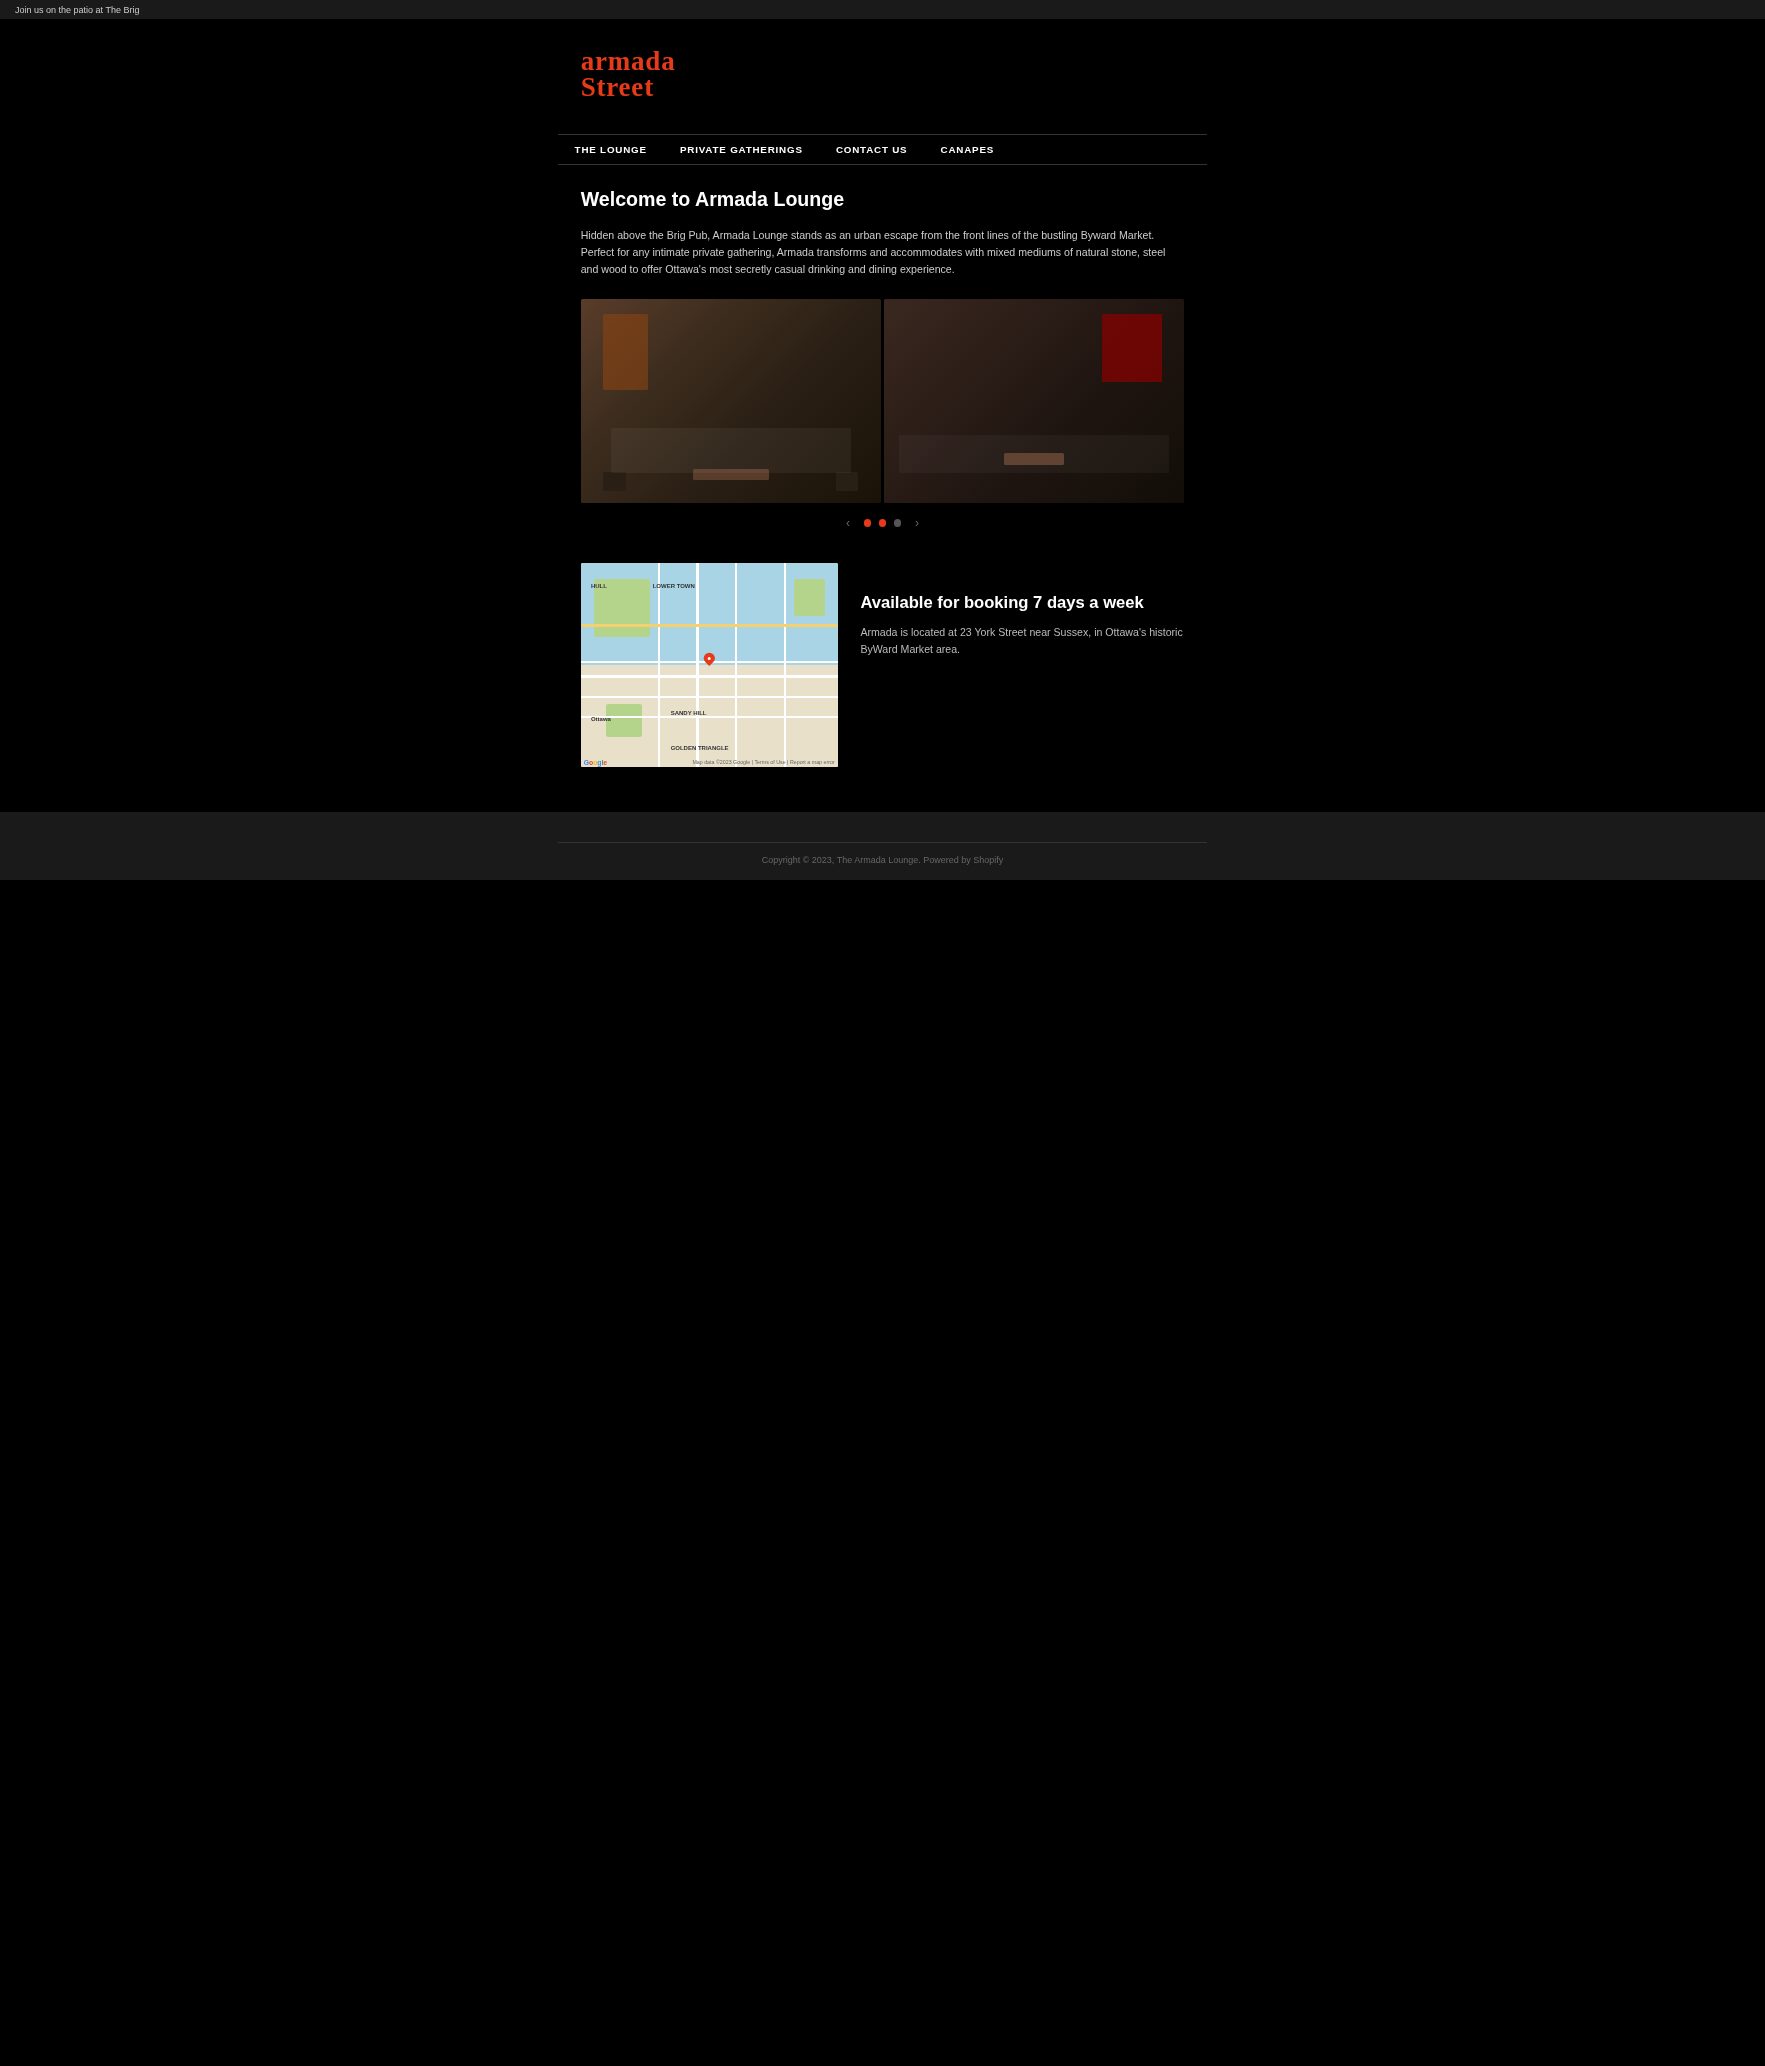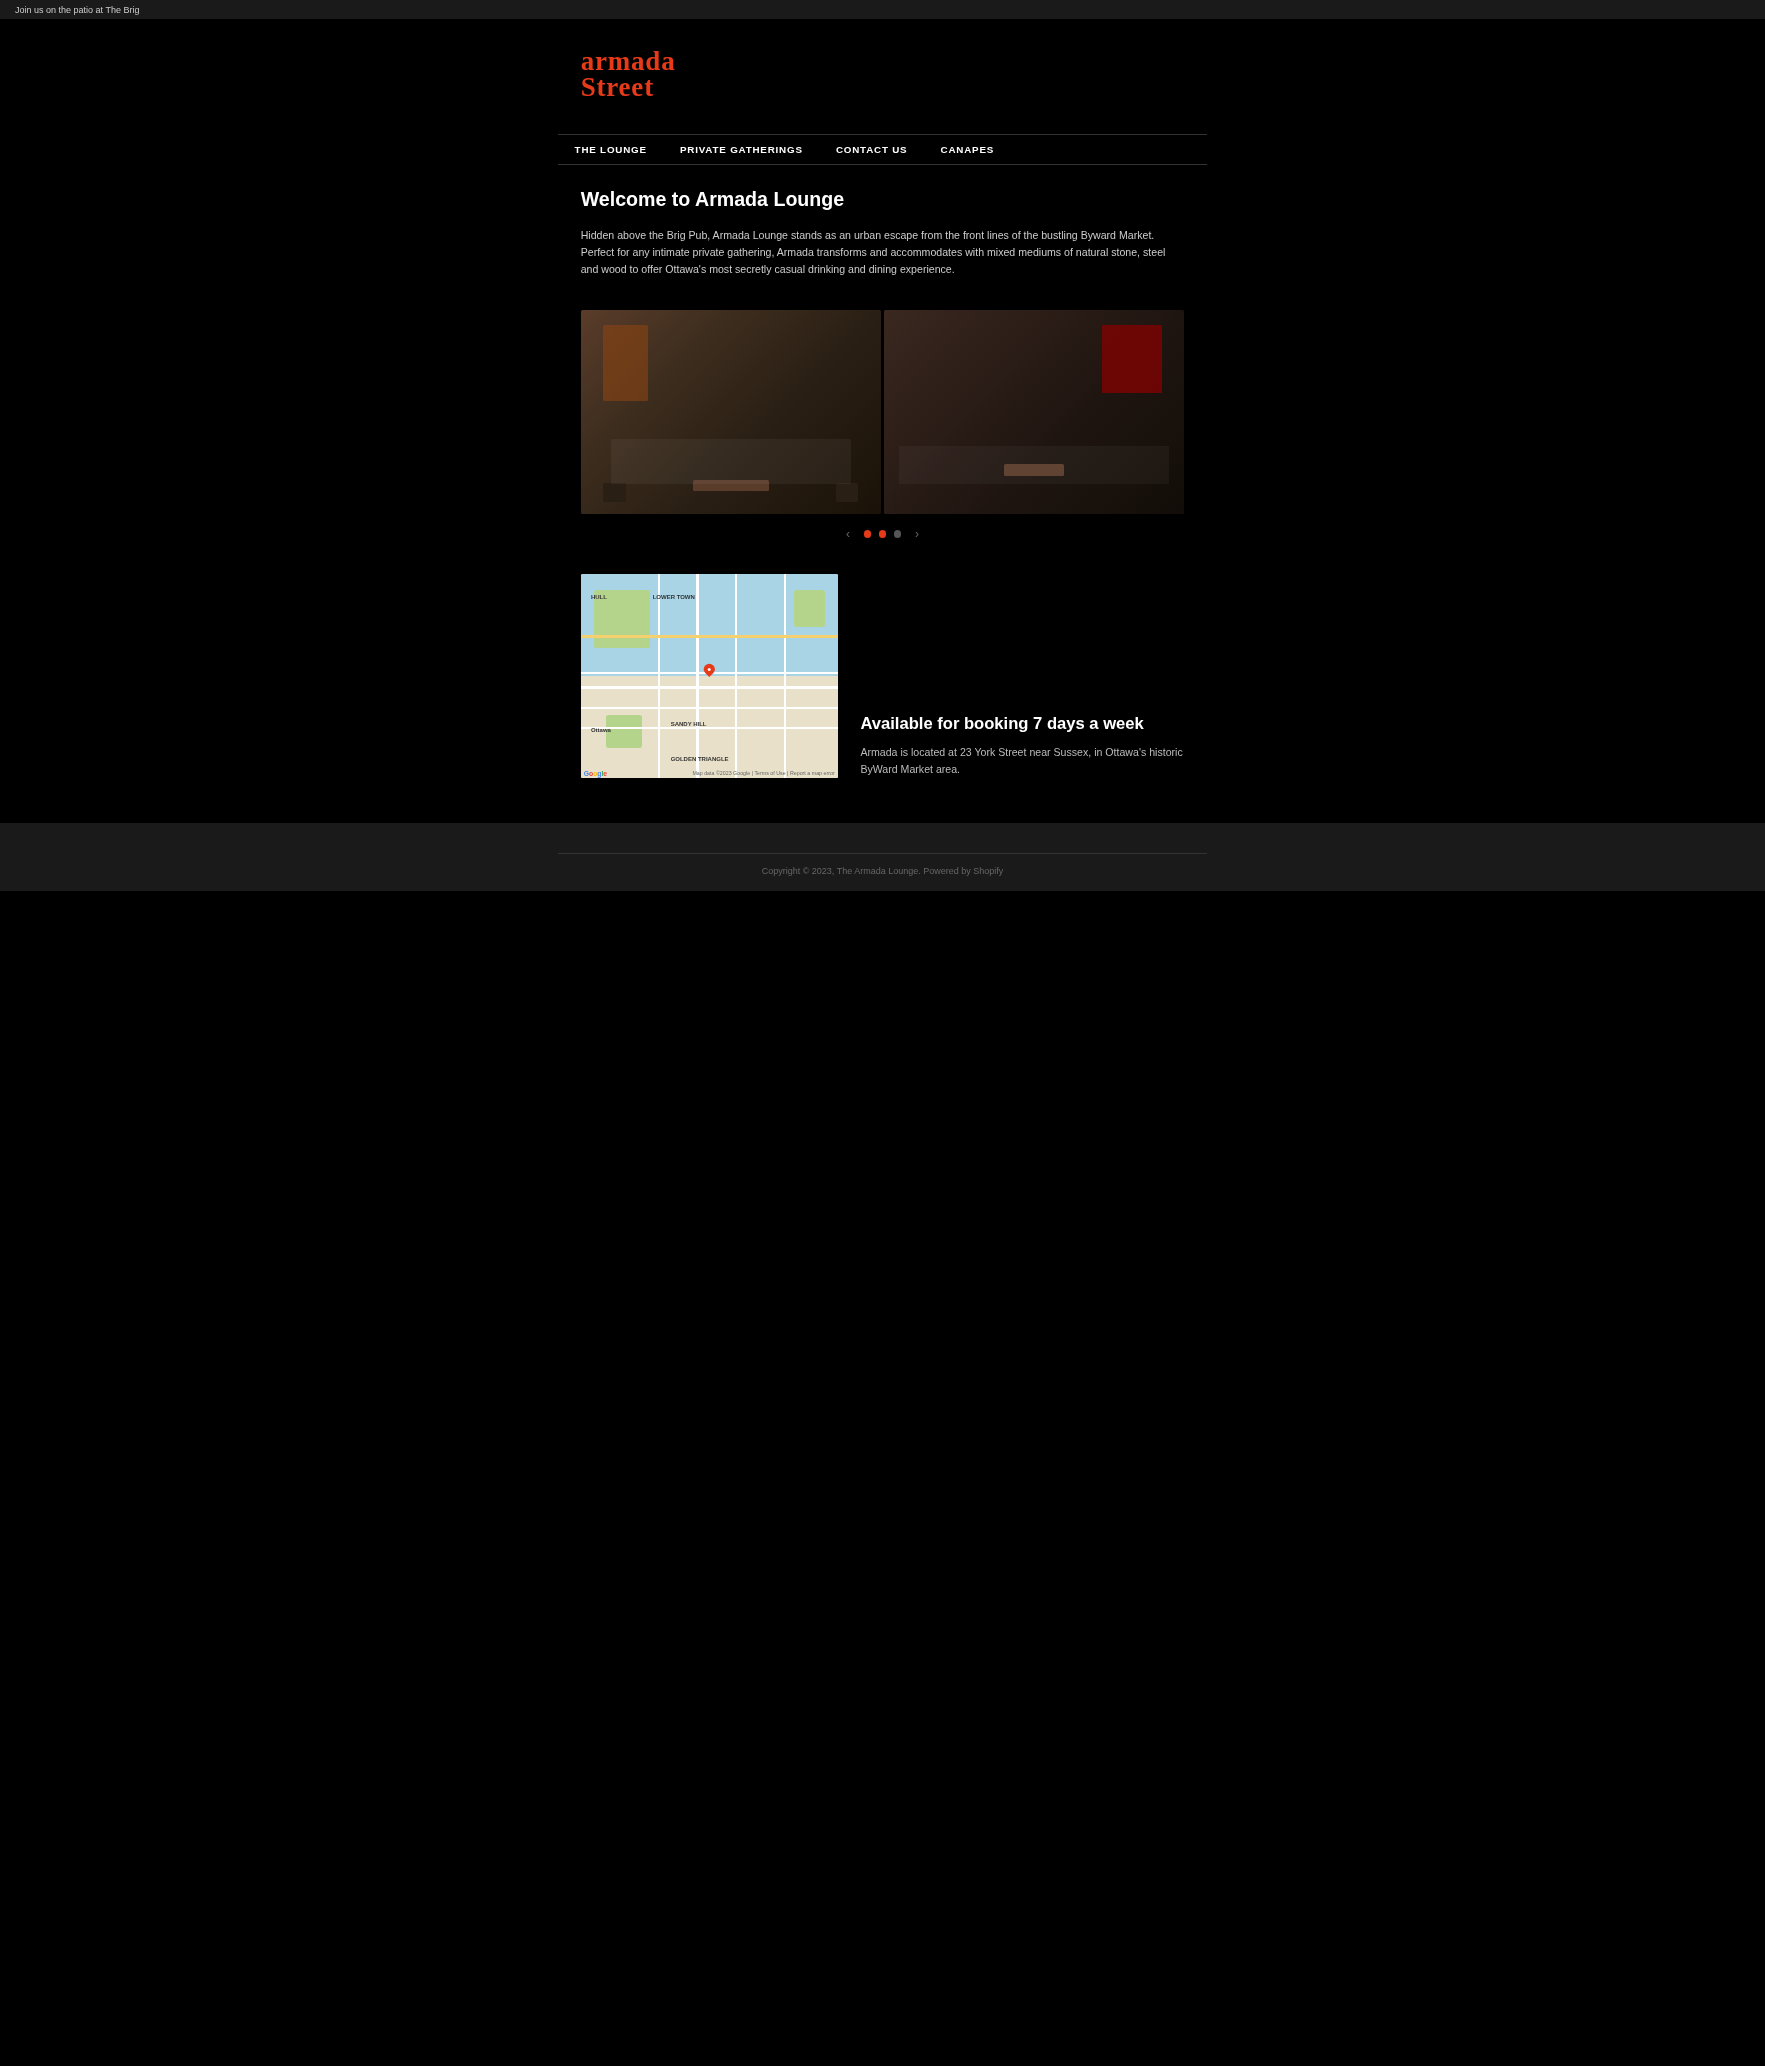--- a/index.html
+++ b/index.html
@@ -79,21 +79,21 @@
       font-size: 19.6px;
       font-weight: bold;
       color: #fff;
       margin-bottom: 16px;
     }
 
     #welcome-text {
       color: #ccc;
       line-height: 1.6;
       font-size: 10.6px;
-      margin-bottom: 32px;
+      margin-bottom: 21px;
     }
 
     
     #slideshow-container {
       position: relative;
       margin-bottom: 12px;
     }
     #slideshow-images {
       display: flex;
       gap: 3px;
@@ -201,21 +201,21 @@
       background: #e63a18;
     }
     .slide-dot.second {
       background: #e63a18;
     }
 
     
     #map-booking {
       display: flex;
       gap: 22.7px;
-      align-items: flex-end;
+      align-items: flex-start;
       margin-top: 7.6px;
     }
     #map-container {
       width: 257px;
       flex-shrink: 0;
       height: 204px;
       background: #e8e0d0;
       border-radius: 1.5px;
       overflow: hidden;
       position: relative;

